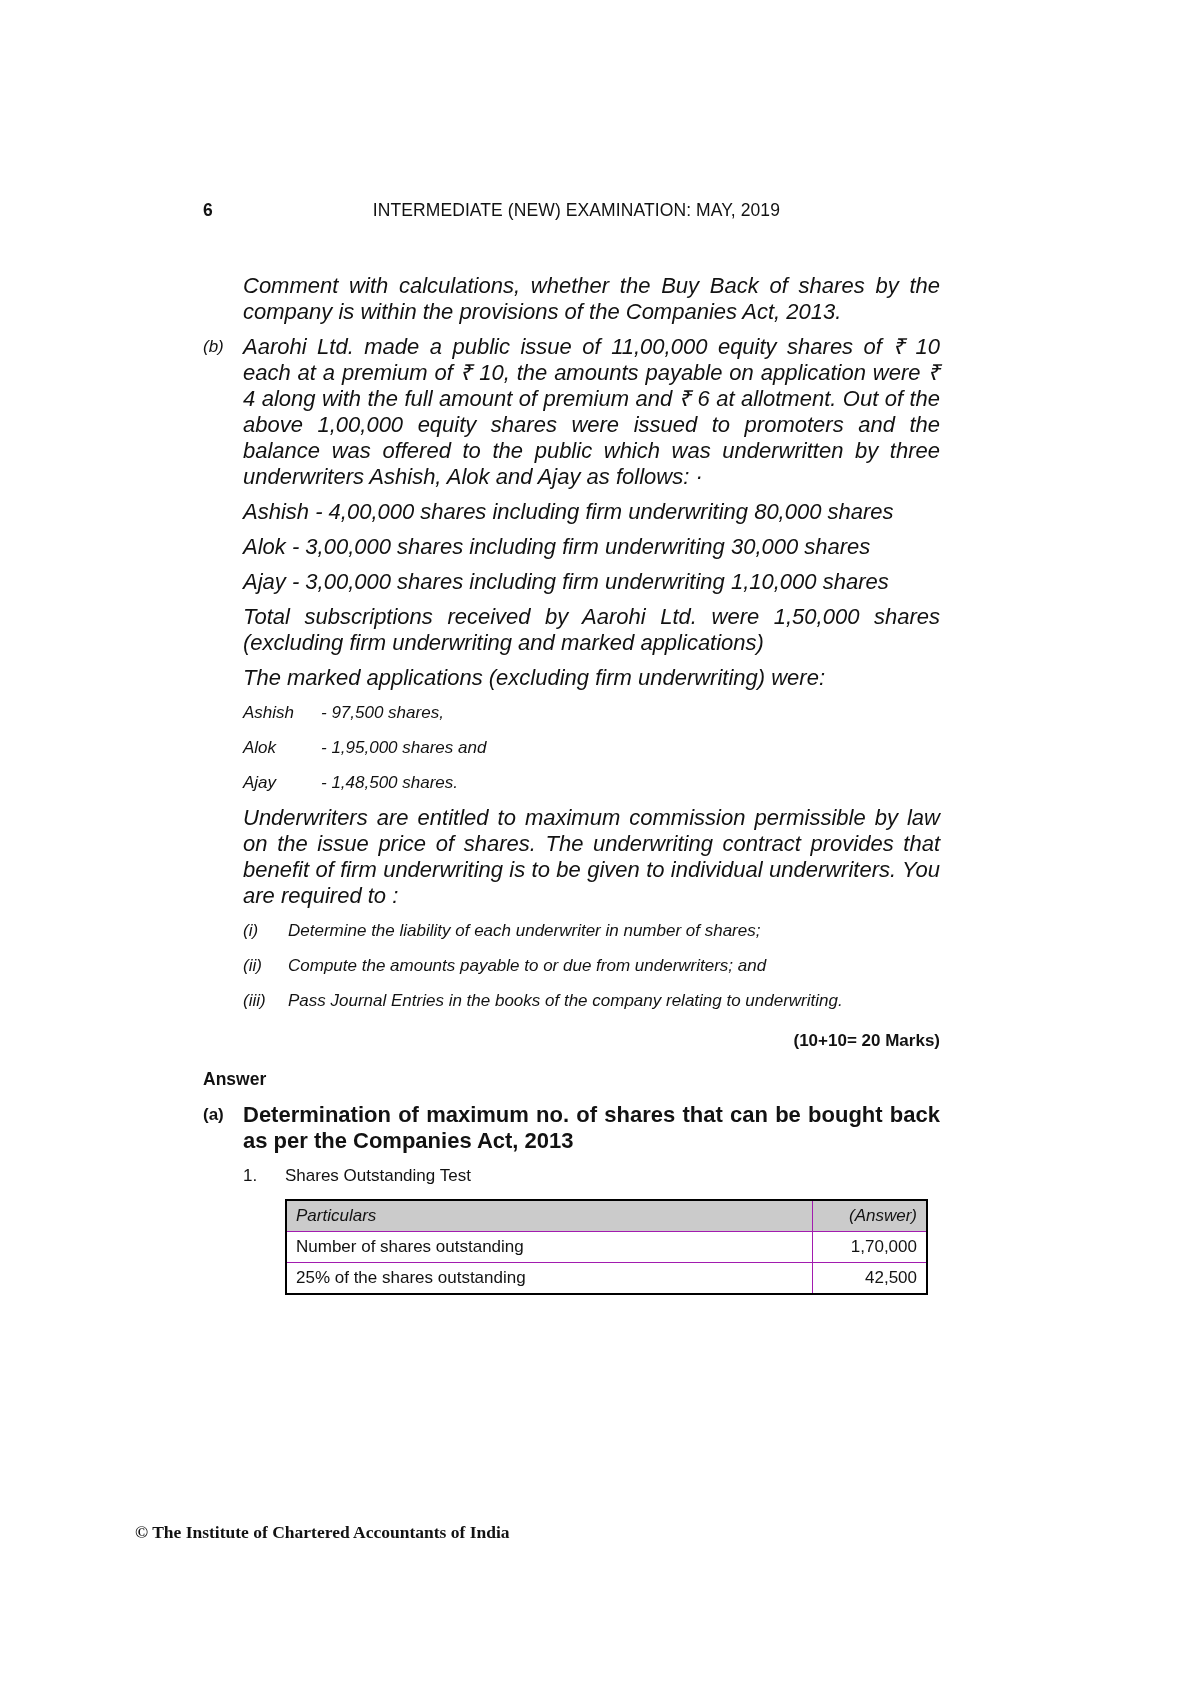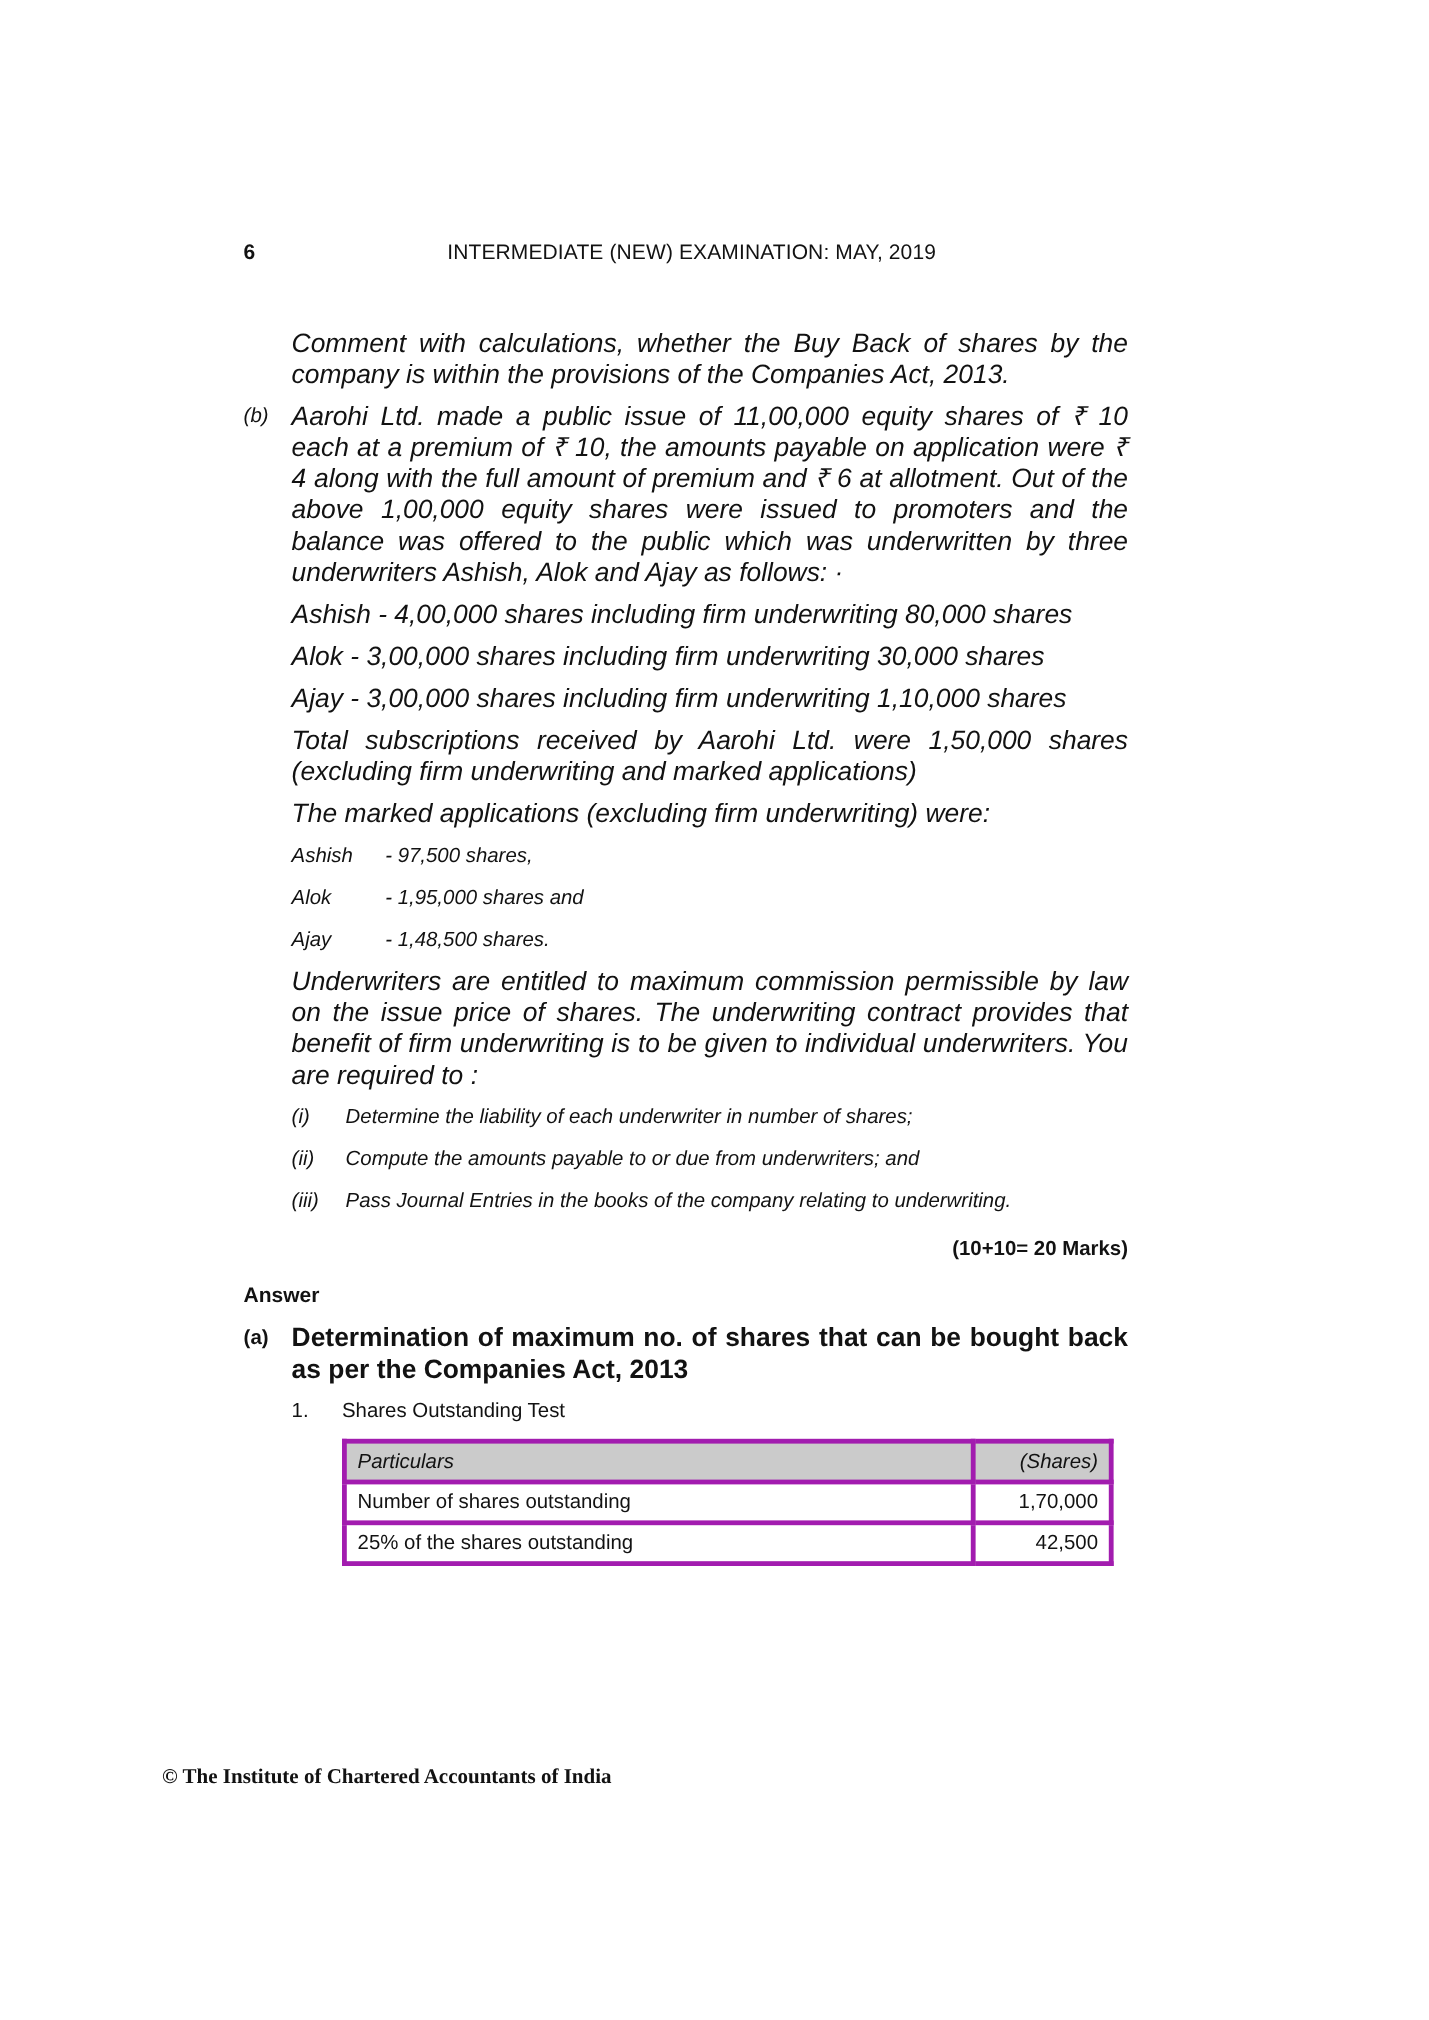--- a/index.html
+++ b/index.html
@@ -60,41 +60,41 @@
 
   
   table.shares-table {
     margin-left: 82px;
     width: 643px;
     border-collapse: collapse;
     border: 2px solid #000;
     font-size: 17px;
   }
   .shares-table th, .shares-table td {
-    border: 4px solid #a21caf;
+    border: 1px solid #a21caf;
     padding: 5px 9px;
     height: 20px;
     vertical-align: middle;
   }
   .shares-table thead th {
     background: #cbcbcb;
     font-style: italic;
     font-weight: normal;
     text-align: left;
   }
   .shares-table thead th.num { text-align: right; }
   .shares-table td.num { text-align: right; }
   .shares-table .col-part { width: 528px; }
   .shares-table .col-shares { width: 115px; }
 
   
   .footer {
     position: absolute;
     left: 135px;
-    top: 1470px;
+    top: 1522px;
     font-family: "Liberation Serif", serif;
     font-weight: bold;
     font-size: 17.5px;
   }
 </style>
 </head>
 <body>
 
 <div class="page">
   <div class="content">
@@ -158,21 +158,21 @@
 
     <div class="item-row ind">
       <span class="item-num">1.</span>
       <span class="item-title">Shares Outstanding Test</span>
     </div>
 
     <table class="shares-table">
       <thead>
         <tr>
           <th class="col-part">Particulars</th>
-          <th class="col-shares num">(Shares)</th>
+          <th class="col-shares num">(Answer)</th>
         </tr>
       </thead>
       <tbody>
         <tr>
           <td>Number of shares outstanding</td>
           <td class="num">1,70,000</td>
         </tr>
         <tr>
           <td>25% of the shares outstanding</td>
           <td class="num">42,500</td>

